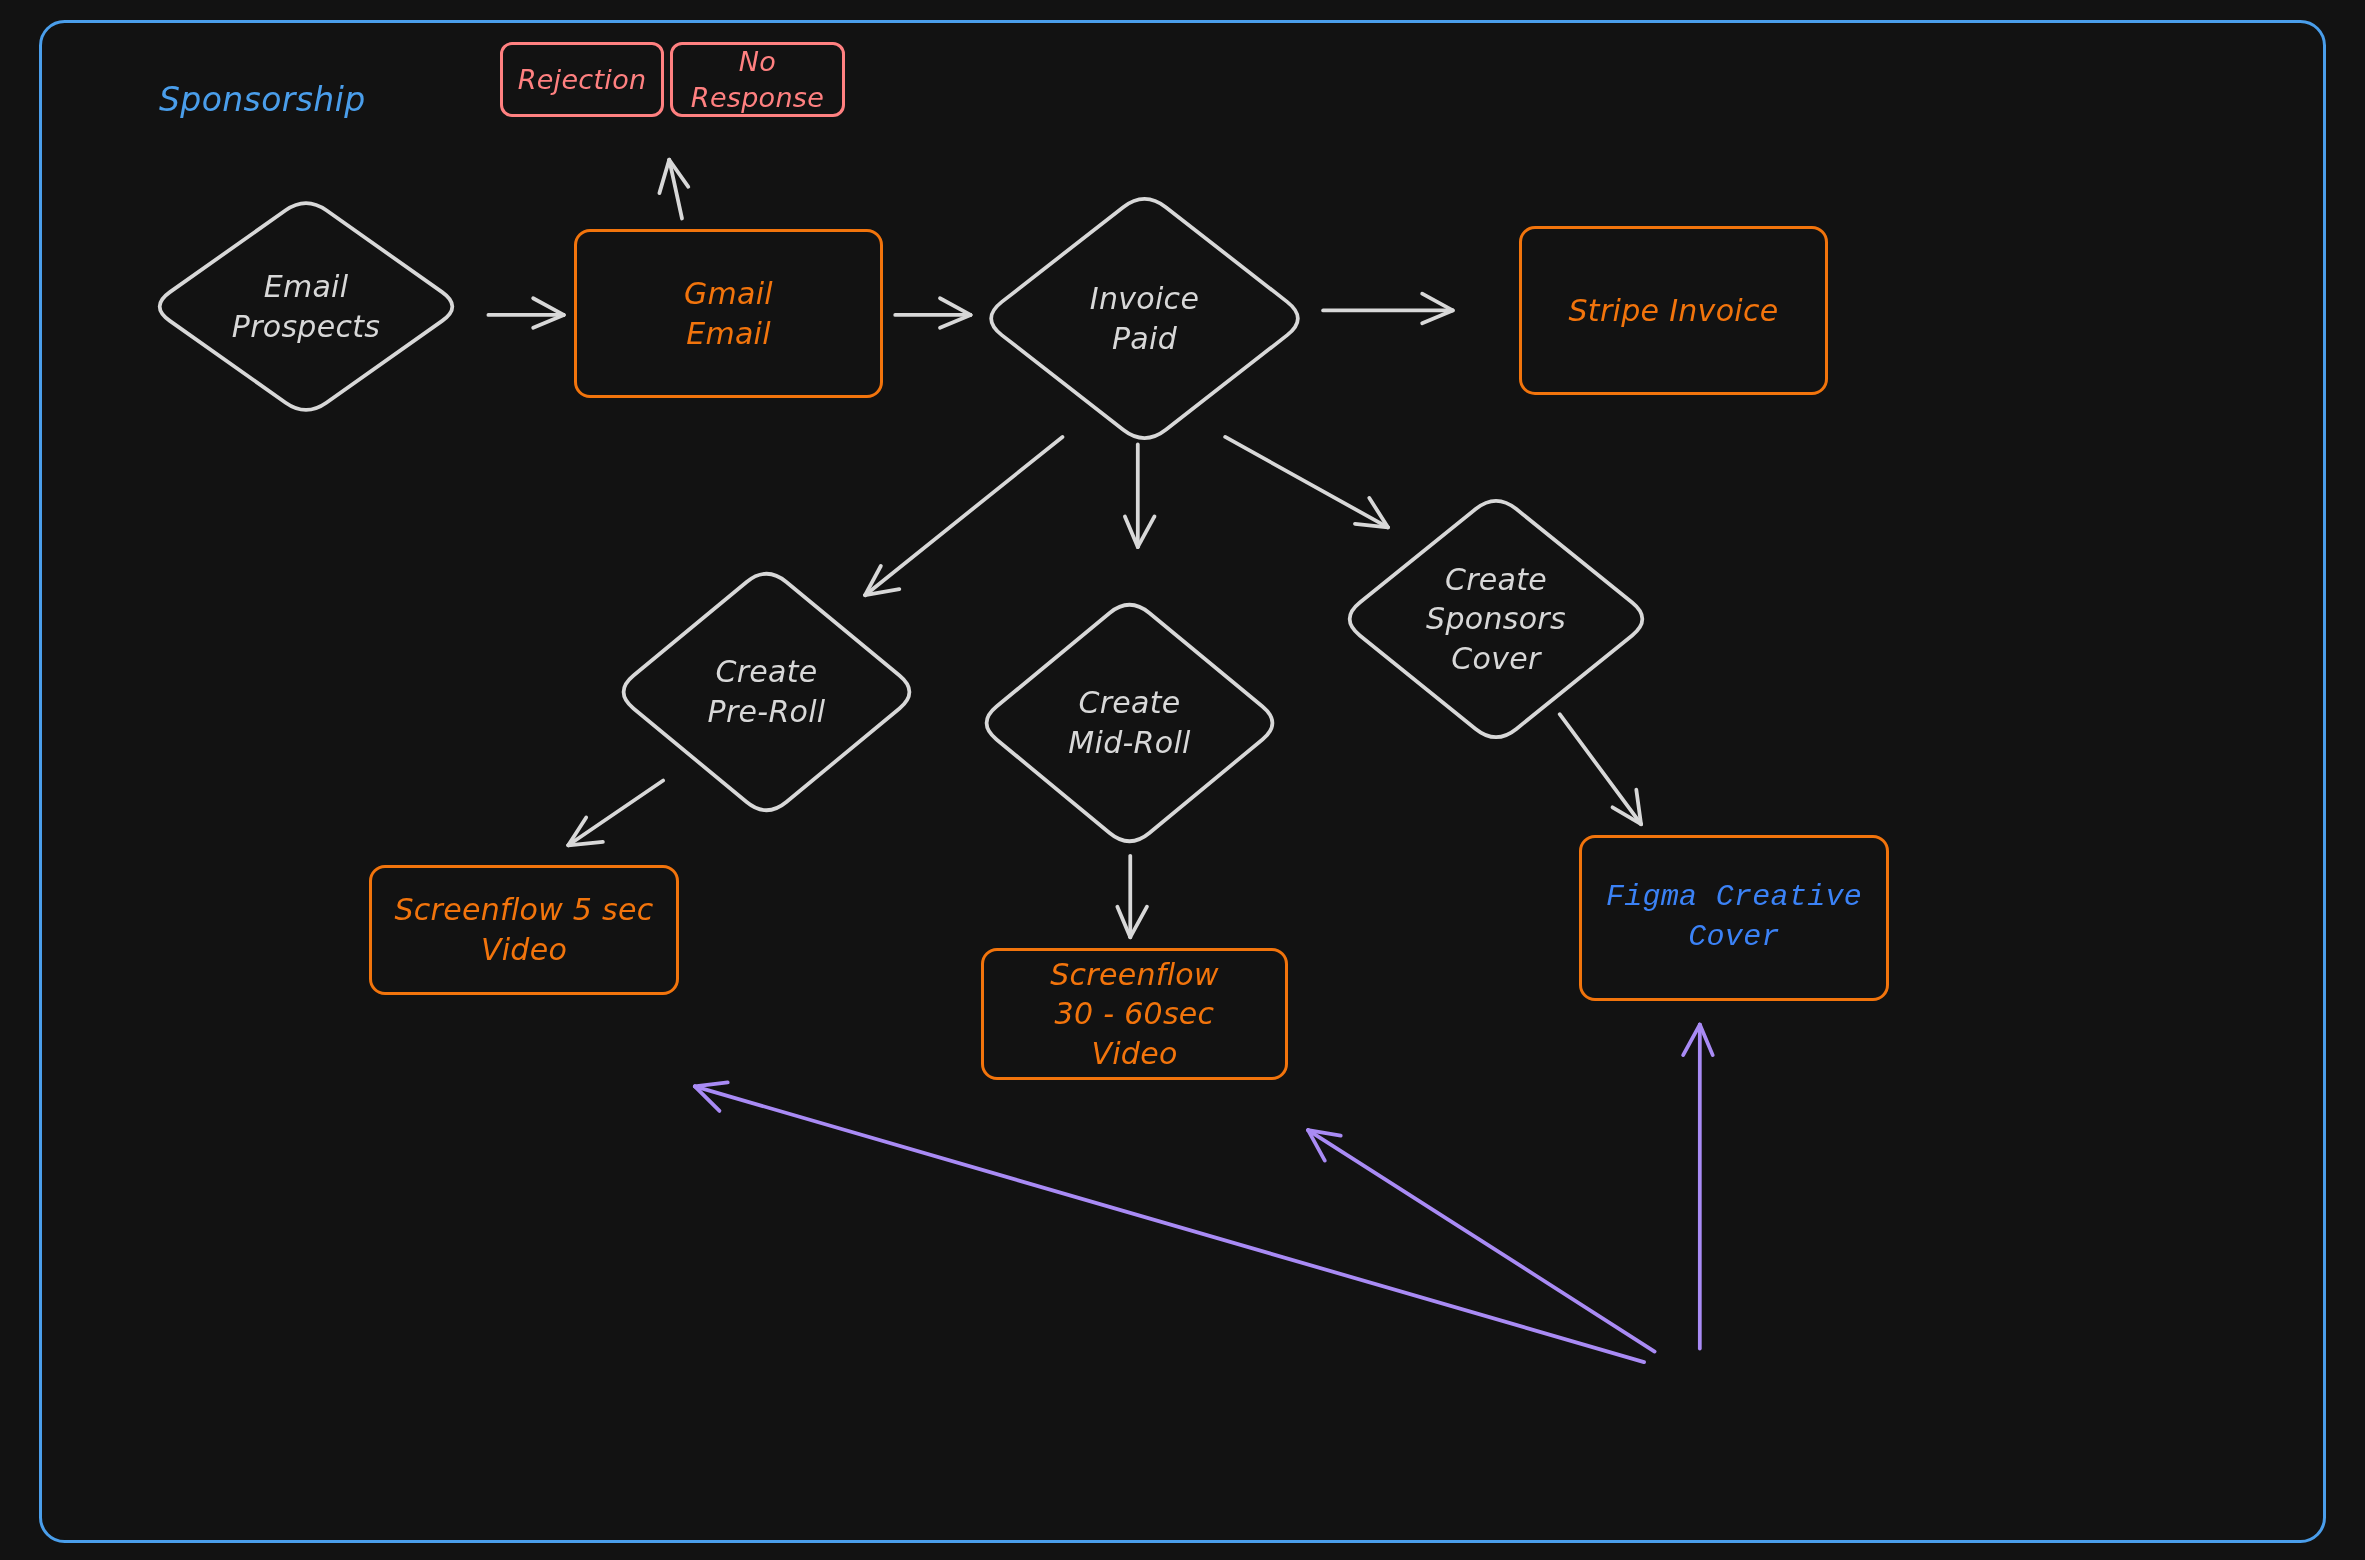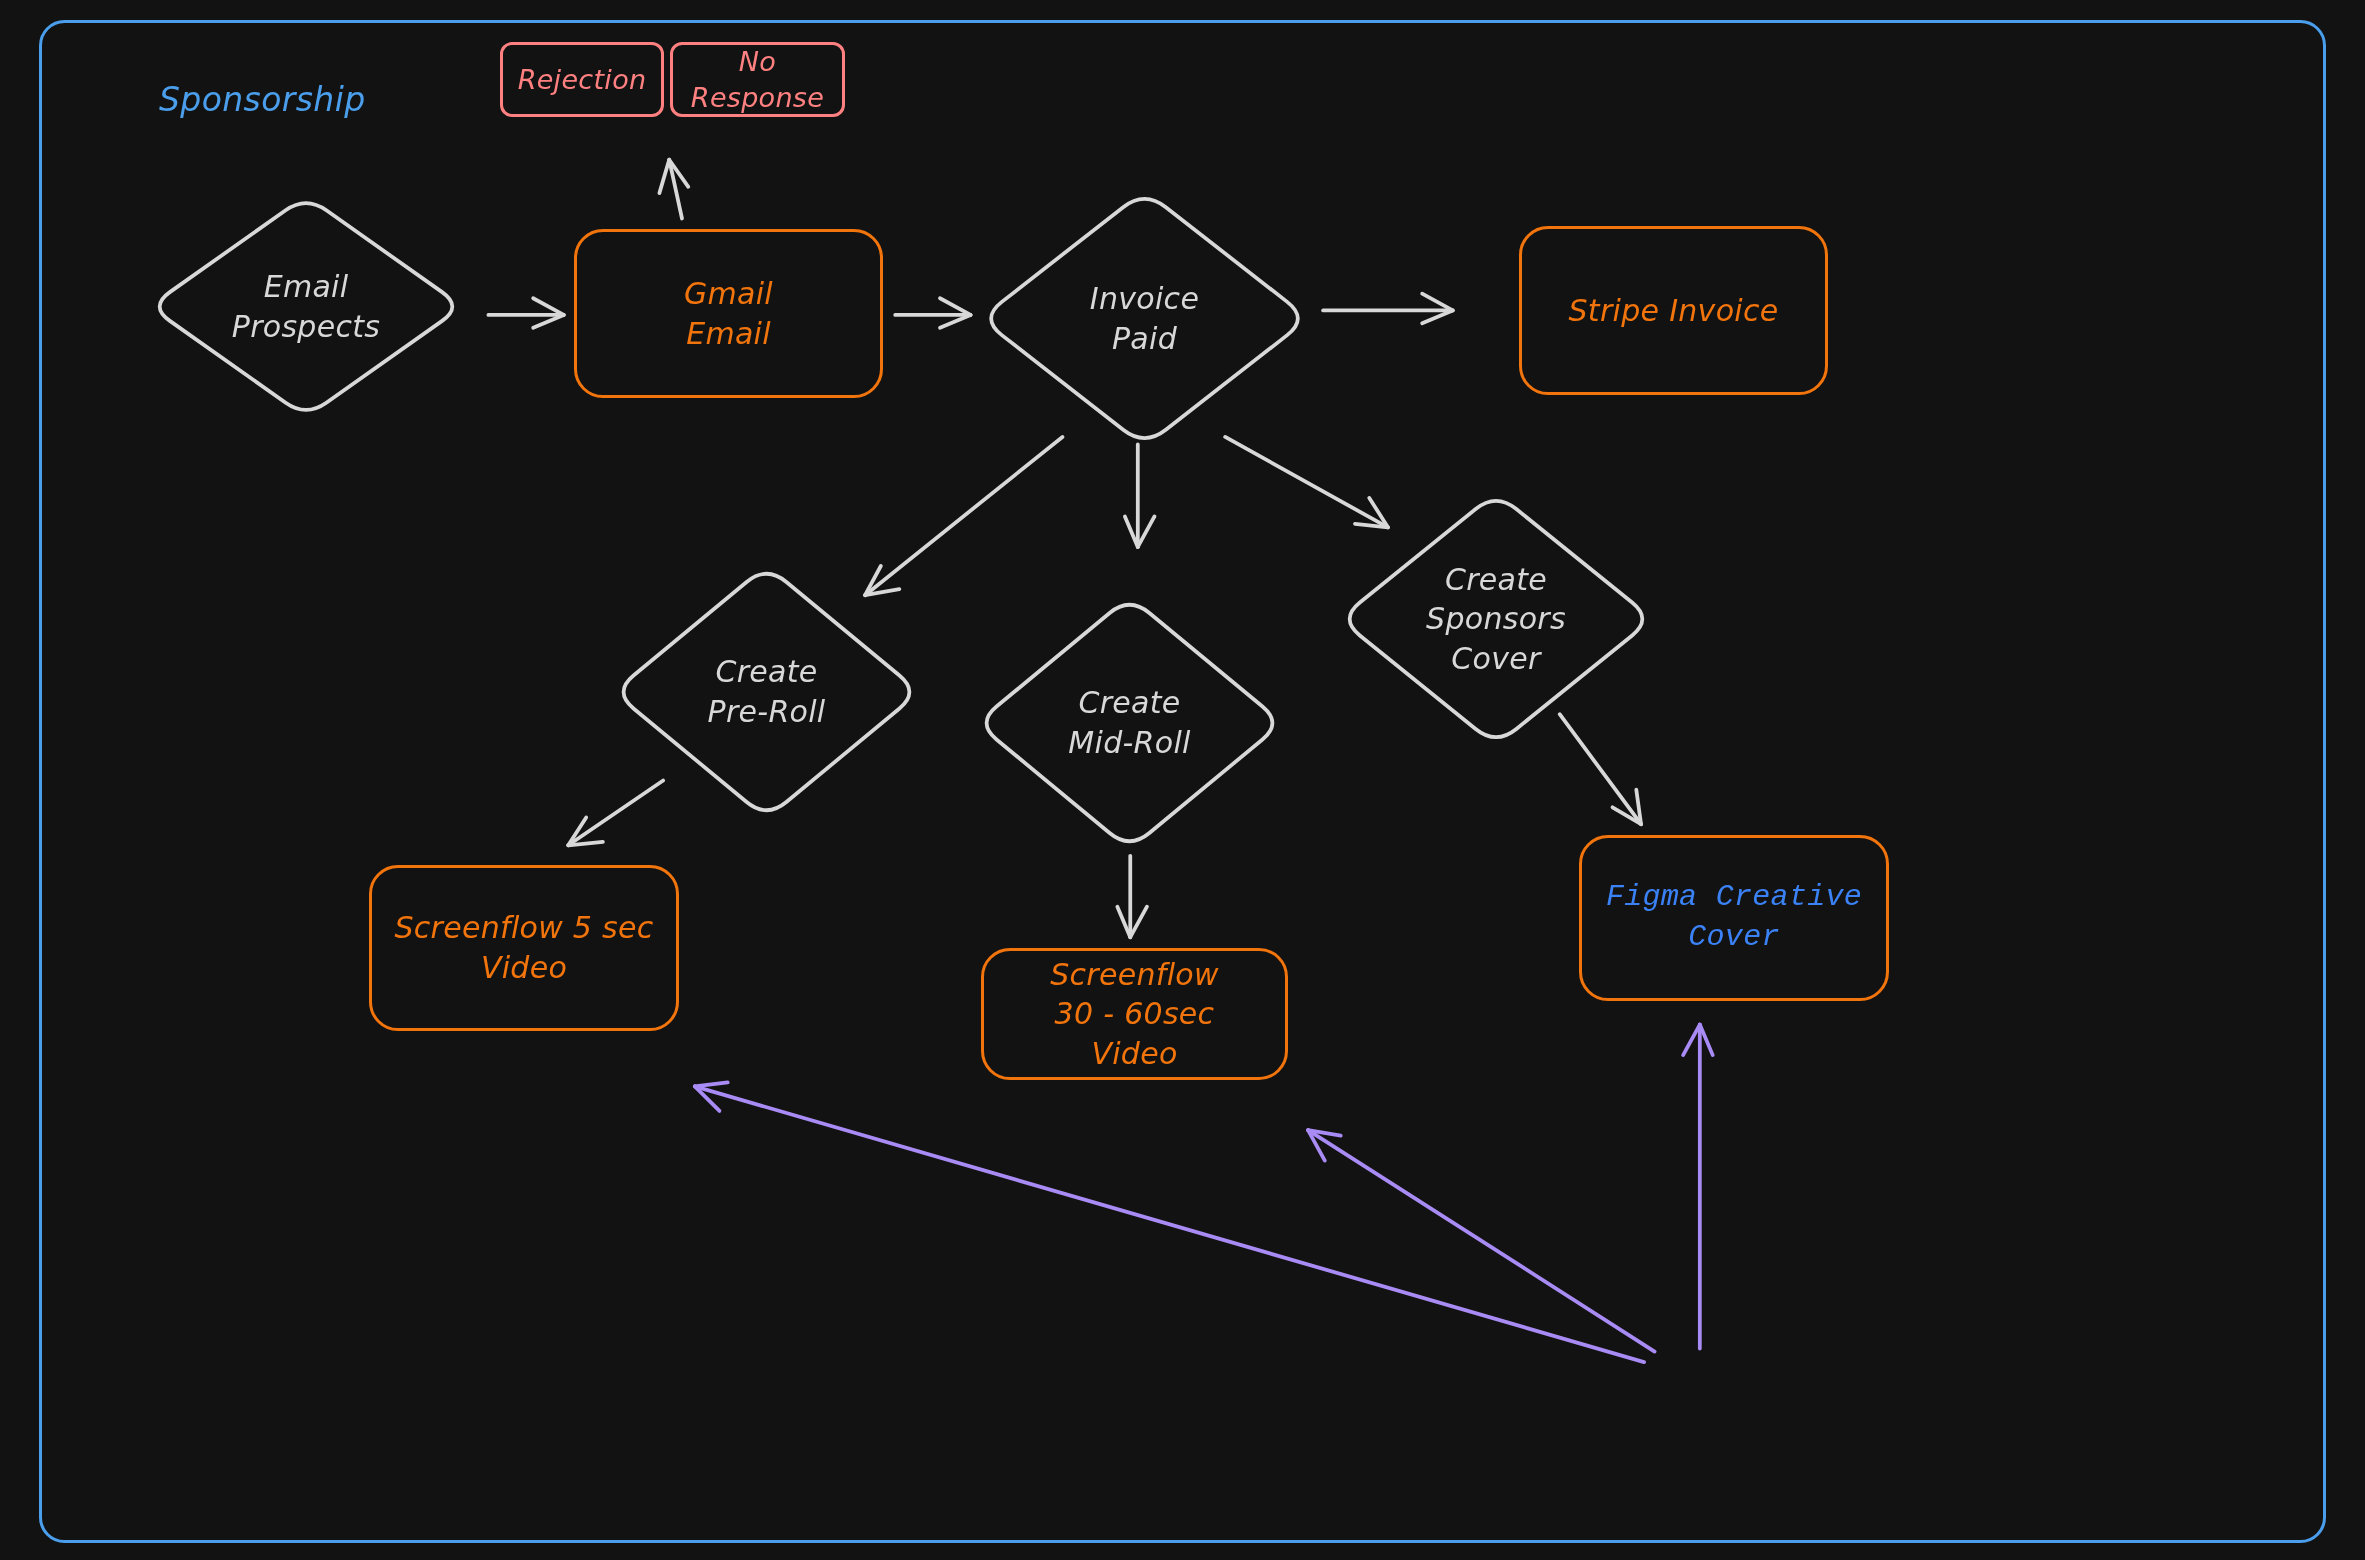--- a/index.html
+++ b/index.html
@@ -21,21 +21,21 @@
     margin-left:44px;
   }
   
   .node{position:absolute;box-sizing:border-box;display:flex;align-items:center;justify-content:center;}
   .node .lbl{
     text-align:center;line-height:1.32;white-space:pre-line;
     font-style:italic;letter-spacing:0.3px;
     font-family:"DejaVu Sans", sans-serif;
     pointer-events:none;
   }
-  .rect{border-width:3.8px;border-style:solid;border-radius:29px;background:#121212;}
+  .rect{border-width:3.8px;border-style:solid;border-radius:16px;background:#121212;}
   .rect.small{border-width:3px;border-radius:12px;}
   .diamond-wrap{position:absolute;}
   .diamond-wrap .dsvg{position:absolute;left:0;top:0;overflow:visible;}
   .diamond-wrap .lbl{
     position:absolute;left:0;top:0;width:100%;height:100%;
     display:flex;align-items:center;justify-content:center;
     text-align:center;line-height:1.32;white-space:pre-line;font-style:italic;
     letter-spacing:0.3px;font-family:"DejaVu Sans", sans-serif;
   }
   #edges{position:absolute;left:0;top:0;width:2366px;height:1561px;overflow:visible;pointer-events:none;}
@@ -164,21 +164,21 @@
 Mid-Roll</div>
       </div>
       <div class="diamond-wrap" style="left: 1338px; top: 491px; width: 316px; height: 256px;">
         <svg class="dsvg" width="316" height="256" viewBox="0 0 420 340">
           <path d="M 182.96 23.84 Q 210 2 237.04 23.84 L 390.96 148.16 Q 418 170 390.96 191.84 L 237.04 316.16 Q 210 338 182.96 316.16 L 29.04 191.84 Q 2 170 29.04 148.16 Z" fill="#121212" stroke="#d8d8d8" stroke-width="5" stroke-linejoin="round"></path>
         </svg>
         <div class="lbl" style="color: rgb(216, 216, 216); font-size: 30px;">Create
 Sponsors
 Cover</div>
       </div>
-      <div class="node rect" style="left: 369px; top: 865px; width: 310px; height: 166px; border-color: rgb(242, 116, 12);">
+      <div class="node rect" style="left: 369px; top: 865px; width: 310px; height: 130px; border-color: rgb(242, 116, 12);">
         <span class="lbl" style="color: rgb(242, 116, 12); font-size: 30px;">Screenflow 5 sec
 Video</span>
       </div>
       <div class="node rect" style="left: 981px; top: 948px; width: 307px; height: 132px; border-color: rgb(242, 116, 12);">
         <span class="lbl" style="color: rgb(242, 116, 12); font-size: 30px;">Screenflow
 30 - 60sec
 Video</span>
       </div>
       <div class="node rect" style="left: 1579px; top: 835px; width: 310px; height: 166px; border-color: rgb(242, 116, 12);">
         <span class="lbl" style="color: #3b82f6; font-size: 30px; font-family: Liberation Mono, monospace;">Figma Creative

